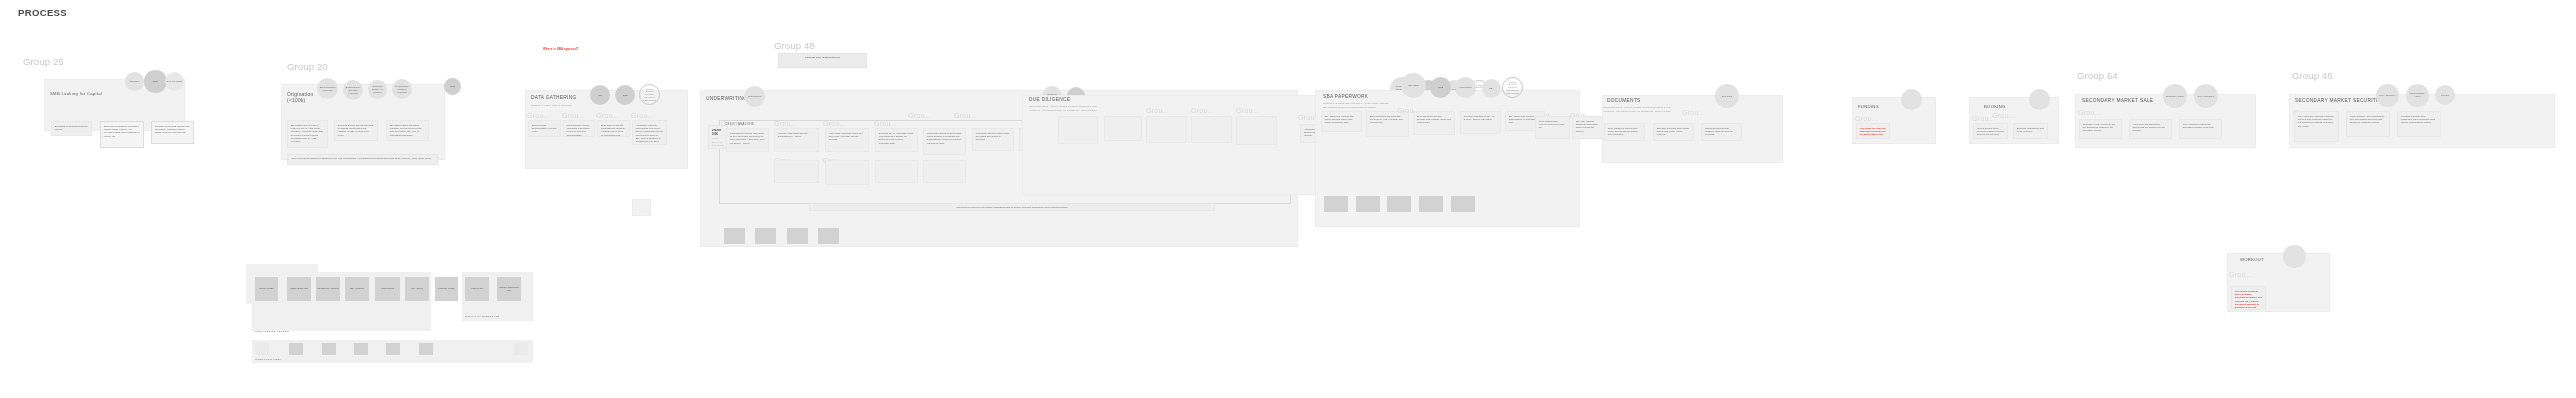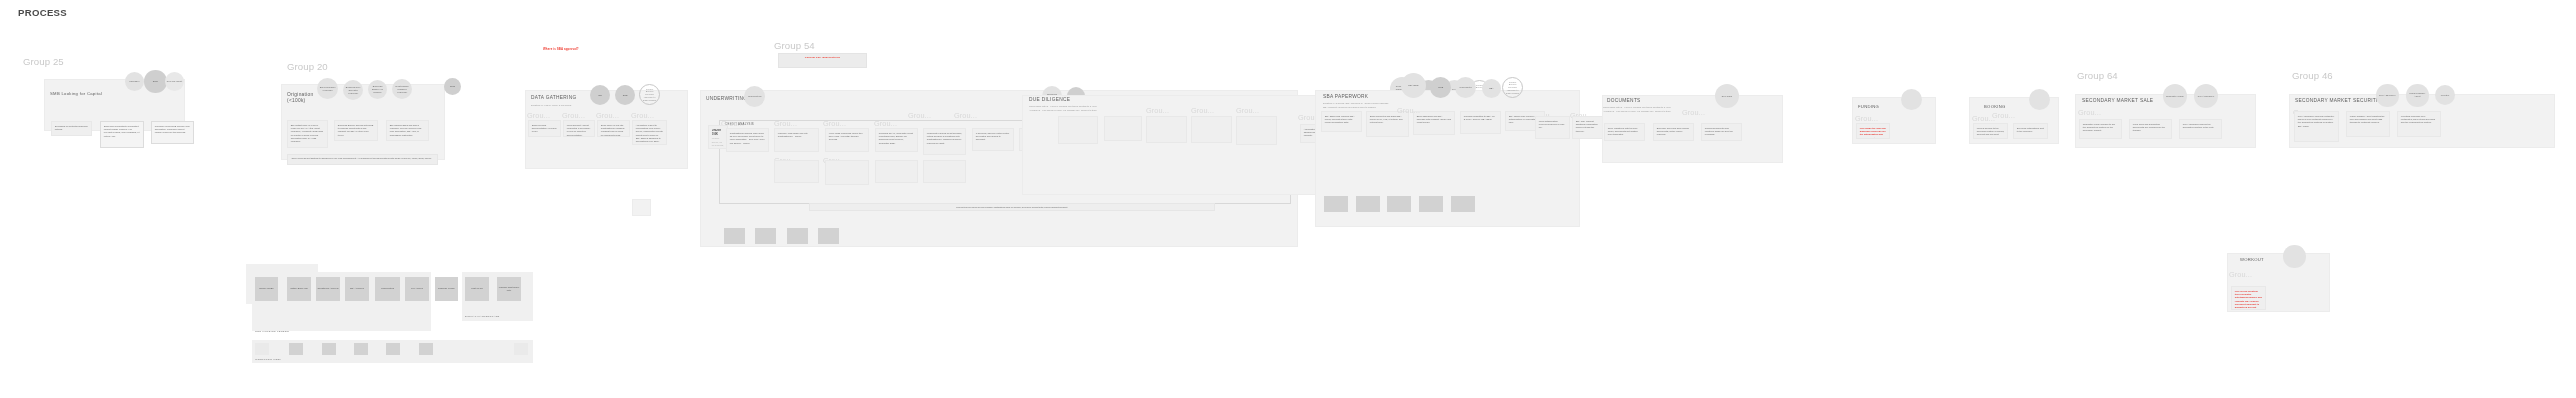--- a/index.html
+++ b/index.html
@@ -171,21 +171,21 @@
   <div class="ghost-title" style="left:527px; top:111px;">Grou...</div>
   <div class="ghost-title" style="left:562px; top:111px;">Grou...</div>
   <div class="ghost-title" style="left:596px; top:111px;">Grou...</div>
   <div class="ghost-title" style="left:631px; top:111px;">Grou...</div>
 
   <div class="card light" style="left:528px; top:120px; width:33px; height:17px;">SMB provides documentation via email or fax.</div>
   <div class="card light" style="left:563px; top:120px; width:32px; height:17px;">Loan Support Analyst completes a secondary review of collected documentation.</div>
   <div class="card light" style="left:597px; top:120px; width:33px; height:17px;">Scan paper or pdf into CapitalStream Imaging. Imaging team reviews for incompleteness.</div>
   <div class="card light" style="left:632px; top:120px; width:35px; height:25px;">Application is sent to underwriting new money queue, underwriter selects oldest loan to work on. SBA BDO is assigned to applications over 350k.</div>
 
-  <div class="group-title" style="left:774px; top:40px;">Group 54</div>
+  <div class="group-title" style="left:774px; top:40px;">Group 48</div>
   <div class="banner" style="left:778px; top:53px; width:89px; height:14.7px;"></div>
   <div class="note-red center" style="left:778px; top:56px; width:89px; font-size:2.5px;">Confirm SBA Qualification?</div>
 
   <div class="panel" style="left:700px; top:90px; width:598px; height:157px;"></div>
   <div class="panel-label big" style="left:706px; top:96px;">UNDERWRITING</div>
 
   <div class="role light" style="left:744px; top:86px; width:21.4px; height:21.4px;">
     <span>Underwriters</span>
   </div>
   <div class="role light" style="left:1042px; top:86px; width:20.3px; height:20.3px;">

